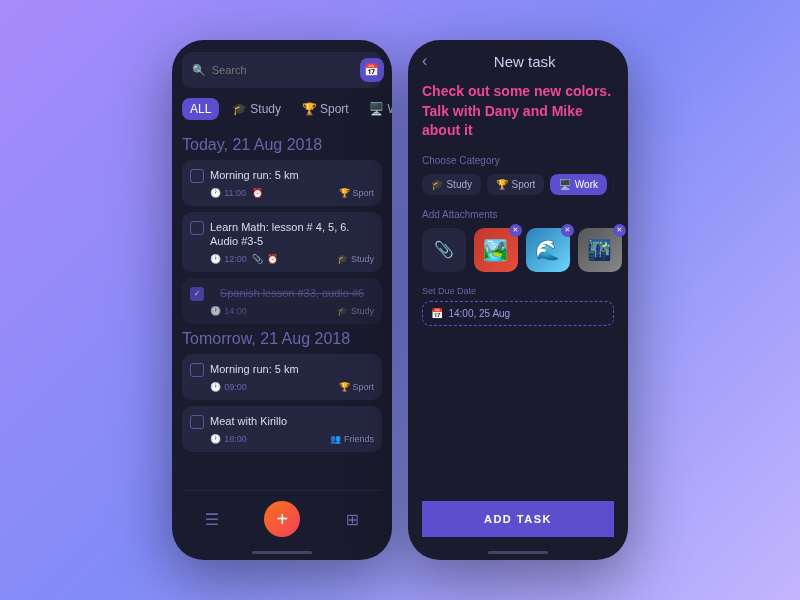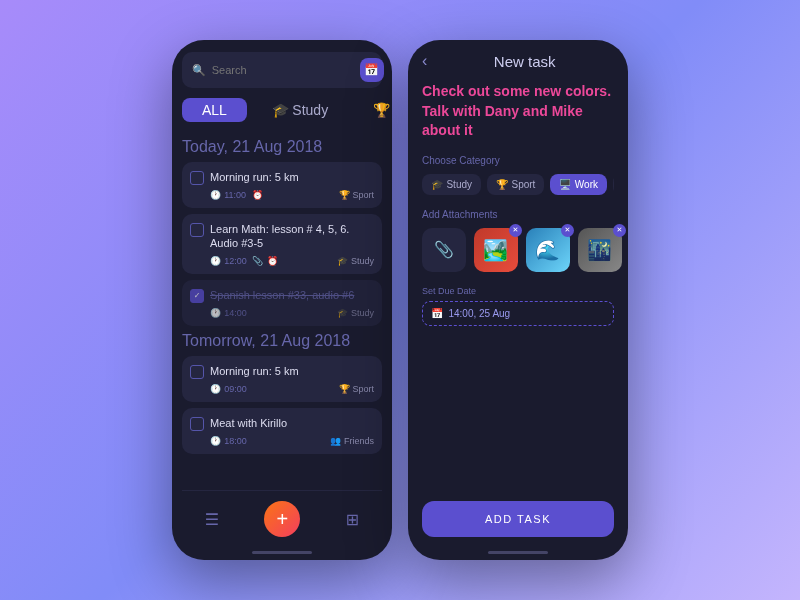--- a/index.html
+++ b/index.html
@@ -75,23 +75,23 @@
       cursor: pointer;
       flex-shrink: 0;
     }
     .filter-tabs {
       display: flex;
       gap: 5px;
       margin-bottom: 10px;
       align-items: center;
     }
     .filter-tab {
-      padding: 4px 20px;
+      padding: 4px 8px;
       border-radius: 8px;
-      font-size: 14px;
+      font-size: 12px;
       color: #aaaacc;
       cursor: pointer;
       display: flex;
       align-items: center;
       gap: 3px;
       white-space: nowrap;
     }
     .filter-tab.active {
       background: #5b4fcf;
       color: white;
@@ -142,20 +142,21 @@
     }
     .task-title {
       font-size: 11px;
       color: #ddddf0;
       line-height: 1.3;
       flex: 1;
     }
     .task-title.strikethrough {
       text-decoration: line-through;
       color: #6666aa;
+      text-align: center;
     }
     .task-meta {
       display: flex;
       align-items: center;
       justify-content: space-between;
       margin-top: 5px;
       padding-left: 20px;
     }
     .task-time {
       font-size: 9px;
@@ -333,26 +334,26 @@
       border-radius: 8px;
       padding: 6px 8px;
       display: flex;
       align-items: center;
       gap: 5px;
       color: #9999ee;
       font-size: 10px;
     }
     .add-task-btn {
       background: #5b4fcf;
-      border-radius: 12px;
+      border-radius: 0;
       padding: 12px;
       text-align: center;
       color: white;
       font-size: 11px;
-      font-weight: 400;
+      font-weight: 700;
       letter-spacing: 1.5px;
       cursor: pointer;
       margin-top: auto;
       margin-bottom: 14px;
     }
     .img1 { background: linear-gradient(135deg, #c0392b, #e74c3c); }
     .img2 { background: linear-gradient(135deg, #2980b9, #6dd5fa); }
     .img3 { background: linear-gradient(135deg, #555, #888); }
   </style>
 </head>

